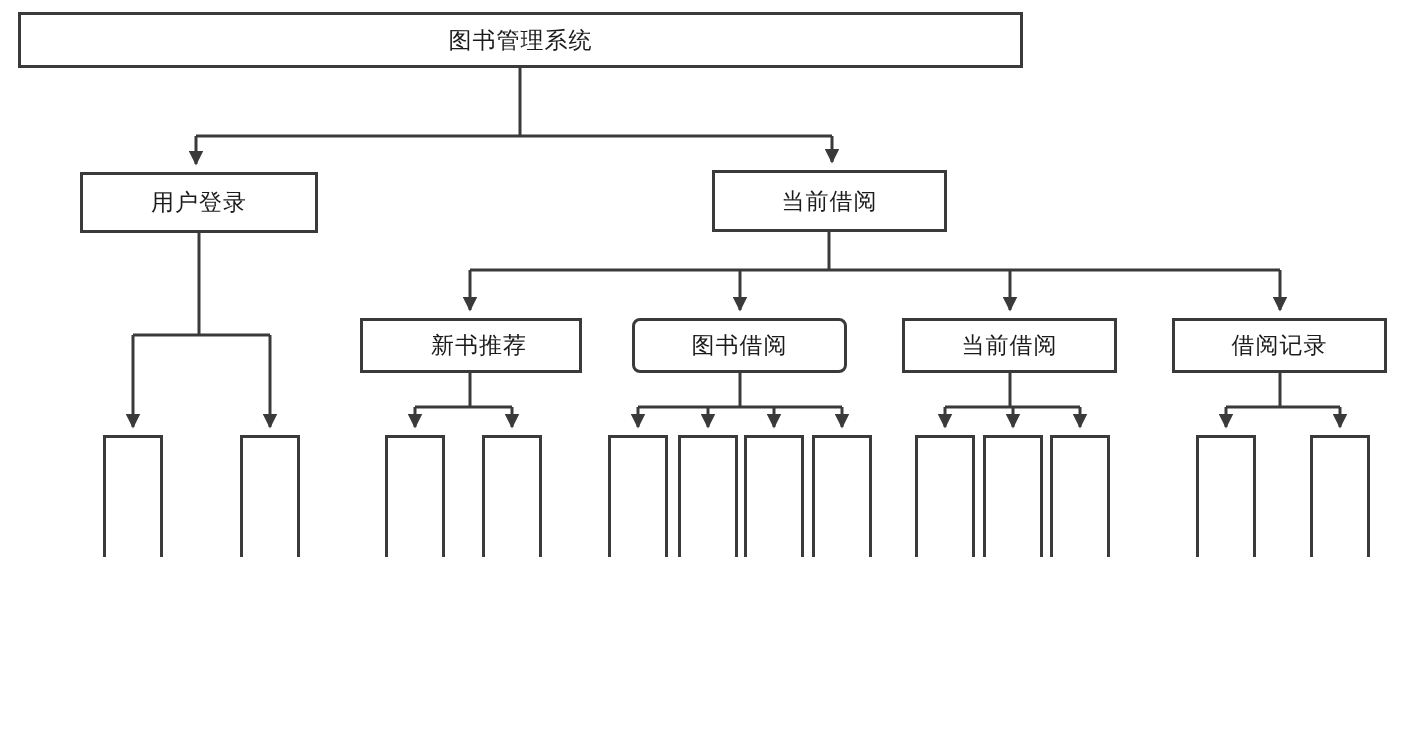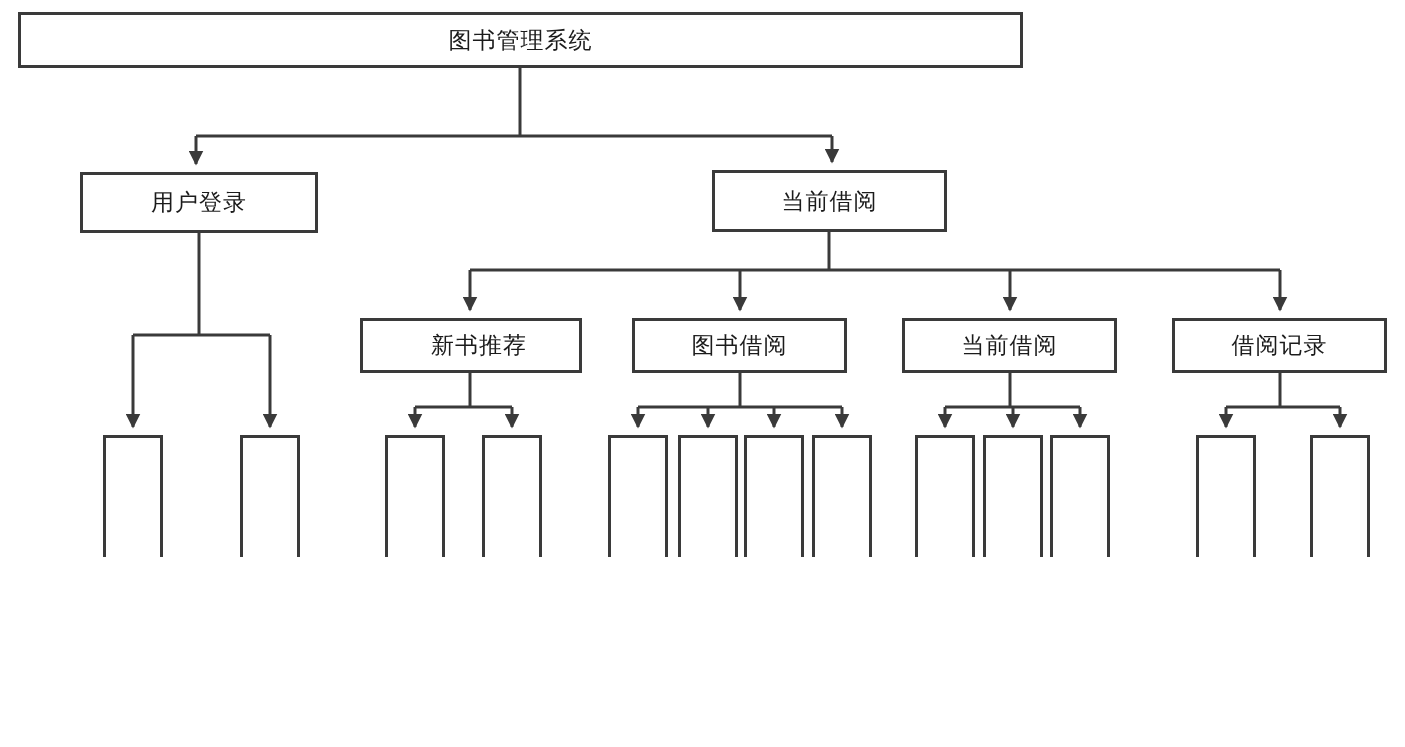--- a/index.html
+++ b/index.html
@@ -127,21 +127,21 @@
   <div class="node horizontal" style="left:80px; top:172px; width:238px; height:61px;">
     <span>用户登录</span>
   </div>
   <div class="node horizontal" style="left:712px; top:170px; width:235px; height:62px;">
     <span>当前借阅</span>
   </div>
 
   <div class="node horizontal" style="left:360px; top:318px; width:222px; height:55px;padding-left:16px;">
     <span>新书推荐</span>
   </div>
-  <div class="node horizontal" style="left:632px; top:318px; width:215px; height:55px;">
+  <div class="node horizontal" style="left:632px; top:318px; width:215px; height:55px;border-radius:8px;">
     <span>图书借阅</span>
   </div>
   <div class="node horizontal" style="left:902px; top:318px; width:215px; height:55px;">
     <span>当前借阅</span>
   </div>
   <div class="node horizontal" style="left:1172px; top:318px; width:215px; height:55px;">
     <span>借阅记录</span>
   </div>
 
   <div class="node vertical" style="left:103px; top:435px; width:60px; height:300px;">

